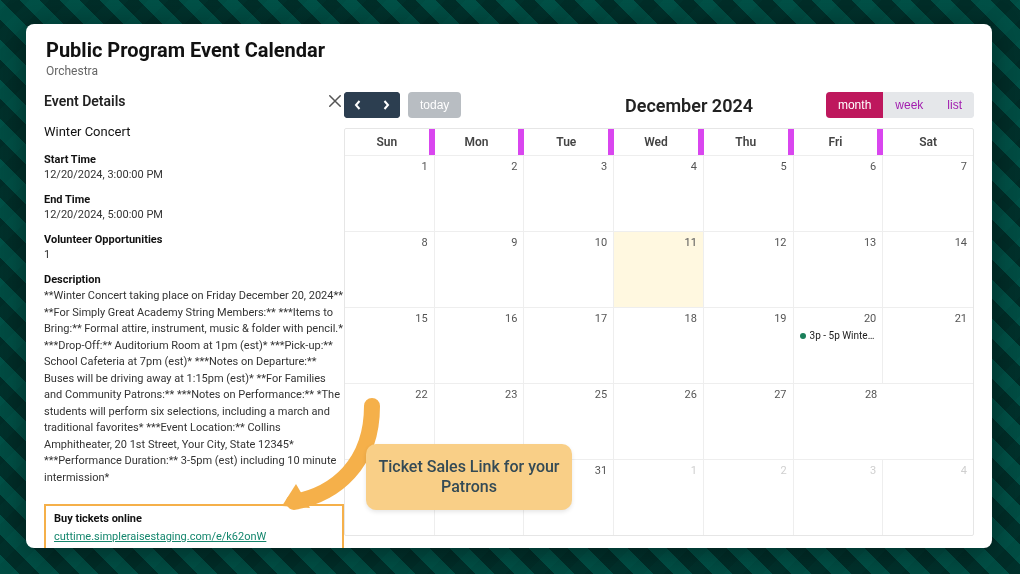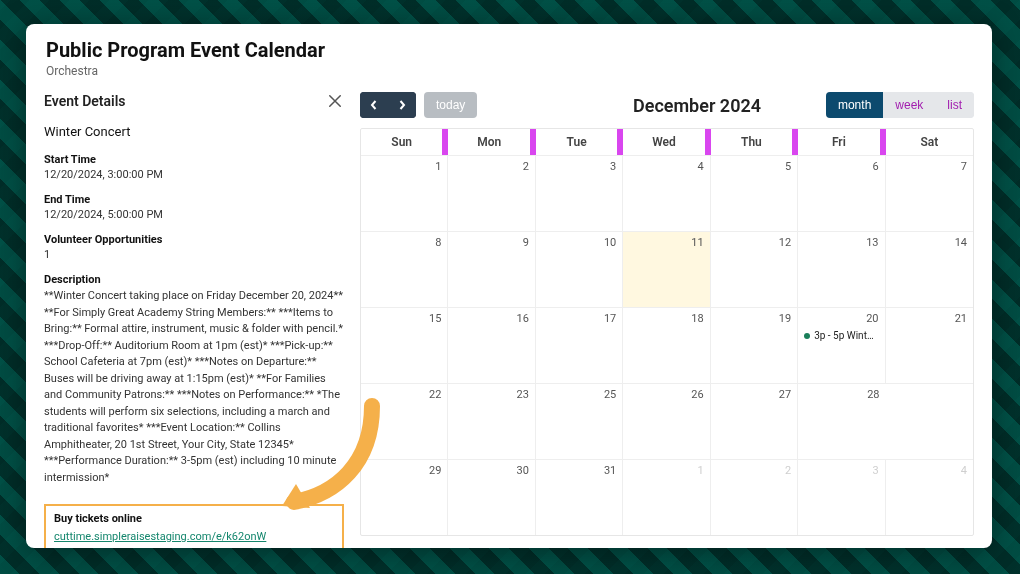--- a/index.html
+++ b/index.html
@@ -19,21 +19,21 @@
   .panel {
     position: absolute; left: 26px; top: 24px; width: 966px; height: 524px;
     background: #fff; border-radius: 8px; box-shadow: 0 4px 30px rgba(0,0,0,.4);
     color: #222;
     overflow: hidden;
   }
   .hdr { padding: 14px 20px 4px 20px; }
   .hdr h1 { font-size: 20px; font-weight: 700; color:#111; }
   .hdr .org { font-size: 12px; color:#666; margin-top:2px; }
 
-  .body { display:flex; padding: 10px 18px 14px 18px; gap: 16px; }
+  .body { display:flex; padding: 10px 18px 14px 18px; }
   .sidebar { width: 300px; flex: 0 0 300px; display:flex; flex-direction:column; }
   .sb-head { display:flex; align-items:center; justify-content:space-between; margin-bottom:14px; }
   .sb-head .t { font-size: 14px; font-weight: 600; color:#222; }
   .close { width:18px; height:18px; color:#555; cursor:pointer; }
   .close svg { width:18px; height:18px; display:block; }
 
   .event-title { font-size: 13px; font-weight:400; margin-bottom:14px; color:#111; }
   .sec { margin-bottom:12px; }
   .sec .lbl { font-size:11px; font-weight:700; color:#111; }
   .sec .val { font-size:11px; color:#333; margin-top:2px; }
@@ -46,21 +46,21 @@
   .cal { flex:1; display:flex; flex-direction:column; }
   .toolbar { display:flex; align-items:center; justify-content:space-between; margin-bottom:10px; }
   .tb-left { display:flex; align-items:center; gap:8px; }
   .navbtns { display:flex; background:#2c3e50; border-radius:4px; overflow:hidden; }
   .navbtns button { width:28px; height:26px; background:#2c3e50; border:none; color:#fff; cursor:pointer; display:flex; align-items:center; justify-content:center; }
   .navbtns svg { width:10px; height:10px; stroke:#fff; stroke-width:2; fill:none; }
   .today-btn { height:26px; padding:0 12px; background:#b8bdc2; color:#fff; border:none; border-radius:4px; font-size:12px; cursor:pointer; }
   .month-title { font-size:18px; font-weight:600; color:#222; position:absolute; left:50%; transform:translateX(-50%) translateX(30px);}
   .view-toggle { display:flex; border-radius:4px; overflow:hidden; background:#e5e7ea; }
   .view-toggle button { height:26px; padding:0 12px; border:none; font-size:12px; cursor:pointer; background:#e5e7ea; color:#a21caf; }
-  .view-toggle button.active { background:#0c4a6e; color:#fff; }
+  .view-toggle button.active { background:#be185d; color:#fff; }
 
   .grid { border:1px solid #e6e6e6; border-radius:2px; overflow:hidden; }
   .dow-row { display:grid; grid-template-columns: repeat(7, 1fr); }
   .dow { border-right:6px solid #d946ef; text-align:center; font-size:12px; font-weight:600; color:#444; padding:6px 0; }
   .dow:last-child { border-right:none; }
   .weeks { display:grid; grid-template-rows: repeat(5, 1fr); height: 380px; }
   .week { display:grid; grid-template-columns: repeat(7, 1fr); border-top:1px solid #eee; }
   .cell { border-right:1px solid #eee; position:relative; font-size:11px; color:#444; }
   .cell:last-child { border-right:none; }
   .cell .num { position:absolute; top:4px; right:6px; font-size:11px; color:#555; }
@@ -272,14 +272,17 @@
         </div>
       </div>
     </div>
 
     <div class="arrow">
       <svg viewBox="0 0 110 120">
         <path d="M96 12 C 96 70, 60 100, 18 108" fill="none" stroke="#f5b04a" stroke-width="16" stroke-linecap="round"></path>
         <path d="M20 90 L6 112 L34 114 Z" fill="#f5b04a"></path>
       </svg>
     </div>
+    <div class="callout">
+      <span>Ticket Sales Link for your Patrons</span>
+    </div>
   </div>
 </div>
 
 </body></html>

